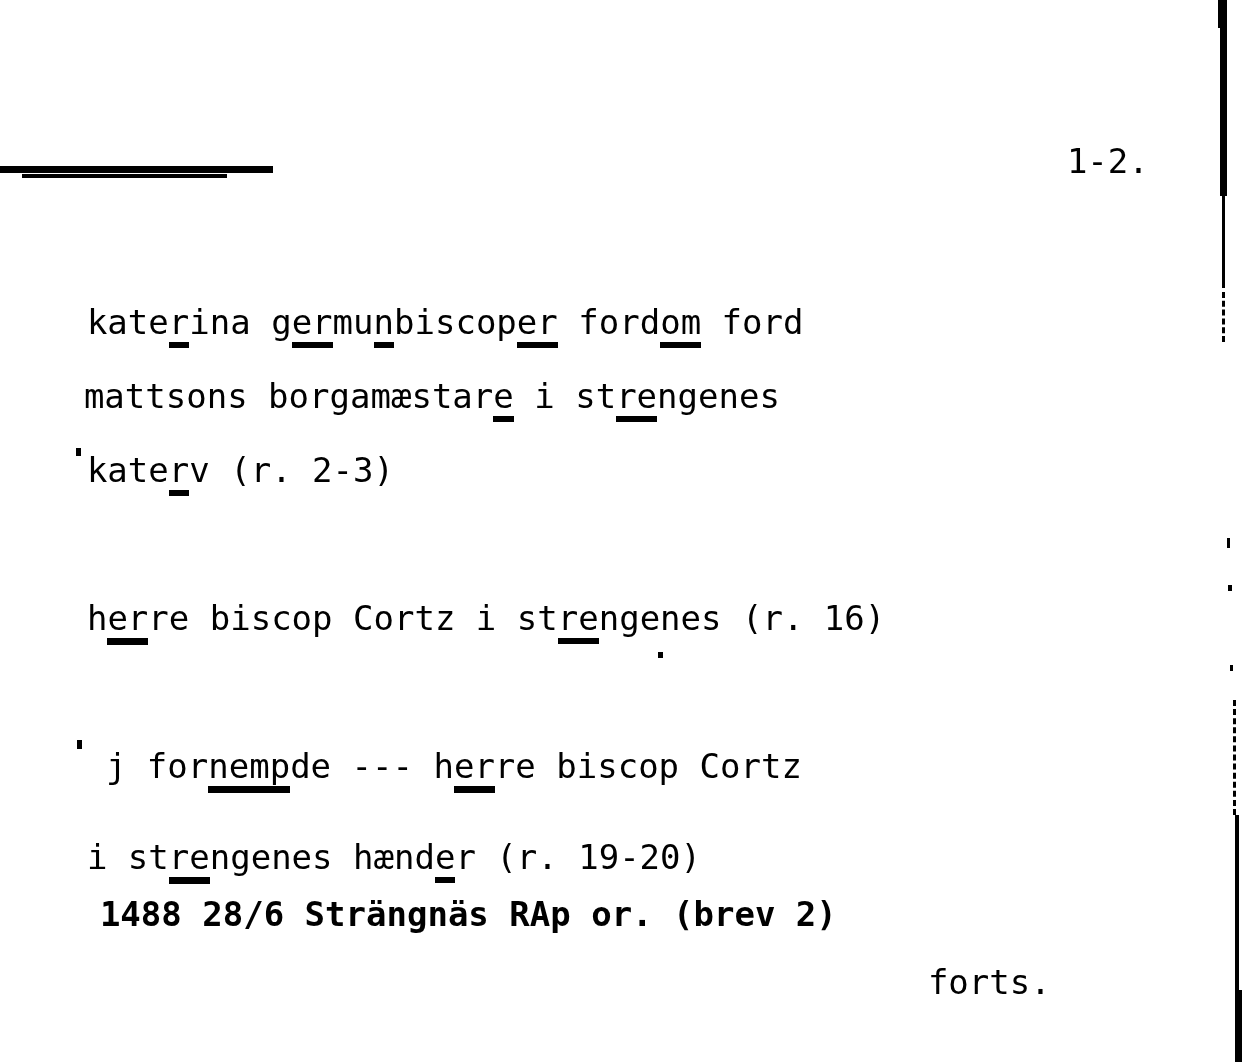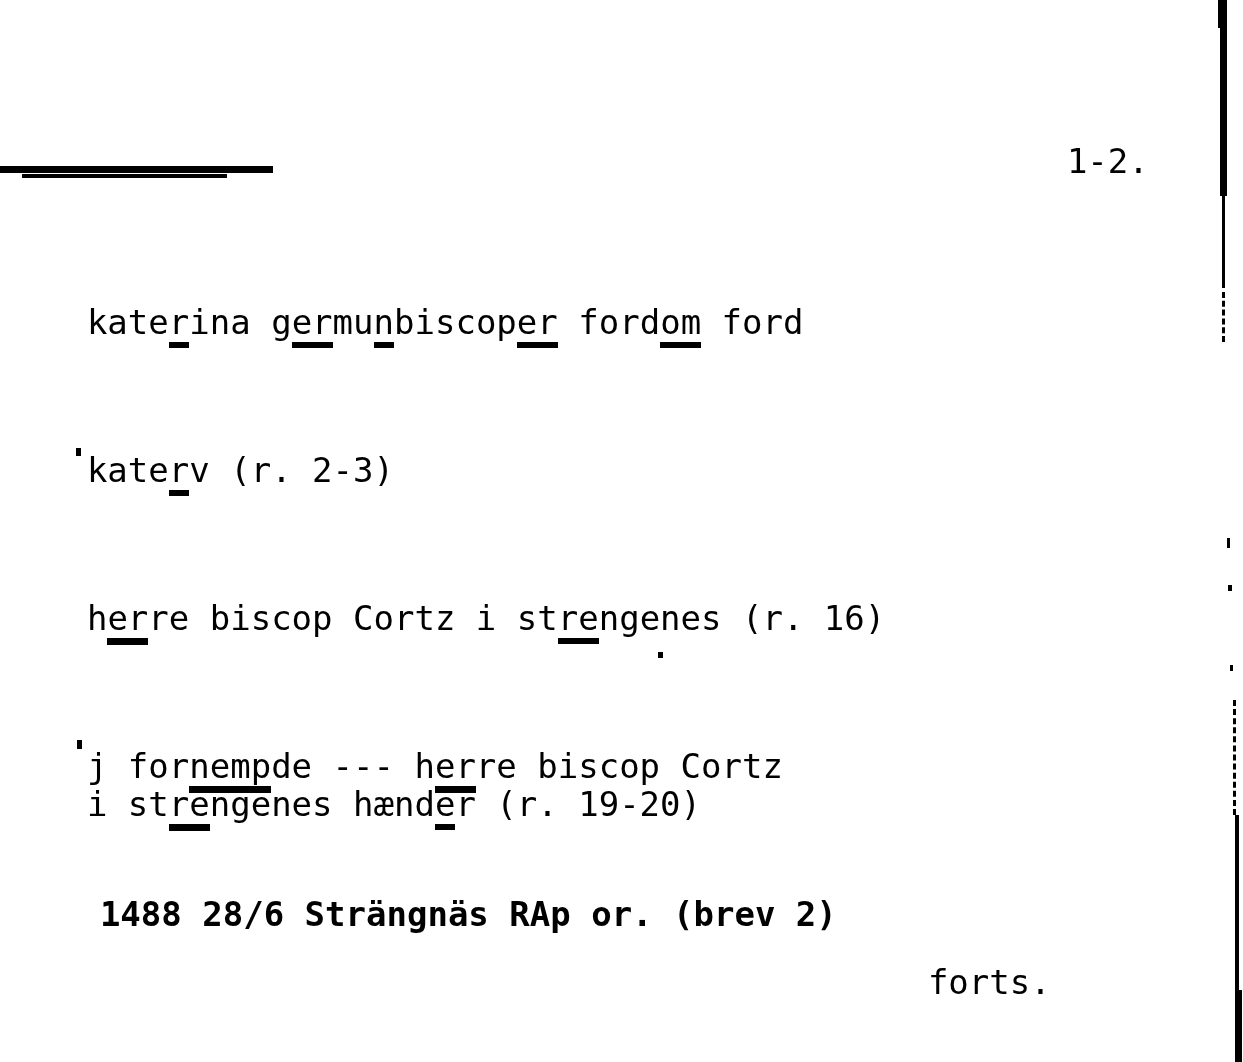--- a/index.html
+++ b/index.html
@@ -37,36 +37,39 @@
   </div>
 
 
   <div class="bar" style="left:0px;top:166px;width:273px;height:7px;"></div>
   <div class="bar" style="left:22px;top:174px;width:205px;height:4px;"></div>
 
   <div class="line" style="left:5px;top:211px;">
     <span>kate</span><span class="u">r</span><span>ina g</span><span class="u">er</span><span>mu</span><span class="u">n</span><span>biscop</span><span class="u">er</span><span> ford</span><span class="u">om</span><span> ford</span>
   </div>
 
+  <div class="line" style="left:2px;top:285px;">
+    <span>mattsons borgamæstar</span><span class="u">e</span><span> i st</span><span class="u">re</span><span>ngenes</span>
+  </div>
 
   <div class="line" style="left:5px;top:359px;">
     <span>kate</span><span class="u">r</span><span>v (r. 2-3)</span>
   </div>
 
 
   <div class="line" style="left:5px;top:507px;">
     <span>h</span><span class="u u-wide">er</span><span>re biscop Cortz i st</span><span class="u">re</span><span>ngenes (r. 16)</span>
   </div>
 
 
-  <div class="line" style="left:5px;top:655px;">
+  <div class="line" style="left:24px;top:655px;">
     <span>j for</span><span class="u u-wide">nemp</span><span>de --- h</span><span class="u u-wide">er</span><span>re biscop Cortz</span>
   </div>
 
-  <div class="line" style="left:5px;top:693px;">
+  <div class="line" style="left:5px;top:746px;">
     <span>i st</span><span class="u u-wide">re</span><span>ngenes hænd</span><span class="u">e</span><span>r (r. 19-20)</span>
   </div>
 
   <div class="line" style="left:18px;top:803px;font-weight:bold;">
     <span>1488 28/6 Strängnäs RAp or. (brev 2)</span>
   </div>
 
   <div class="line" style="left:846px;top:871px;">
     <span>forts.</span>
   </div>

